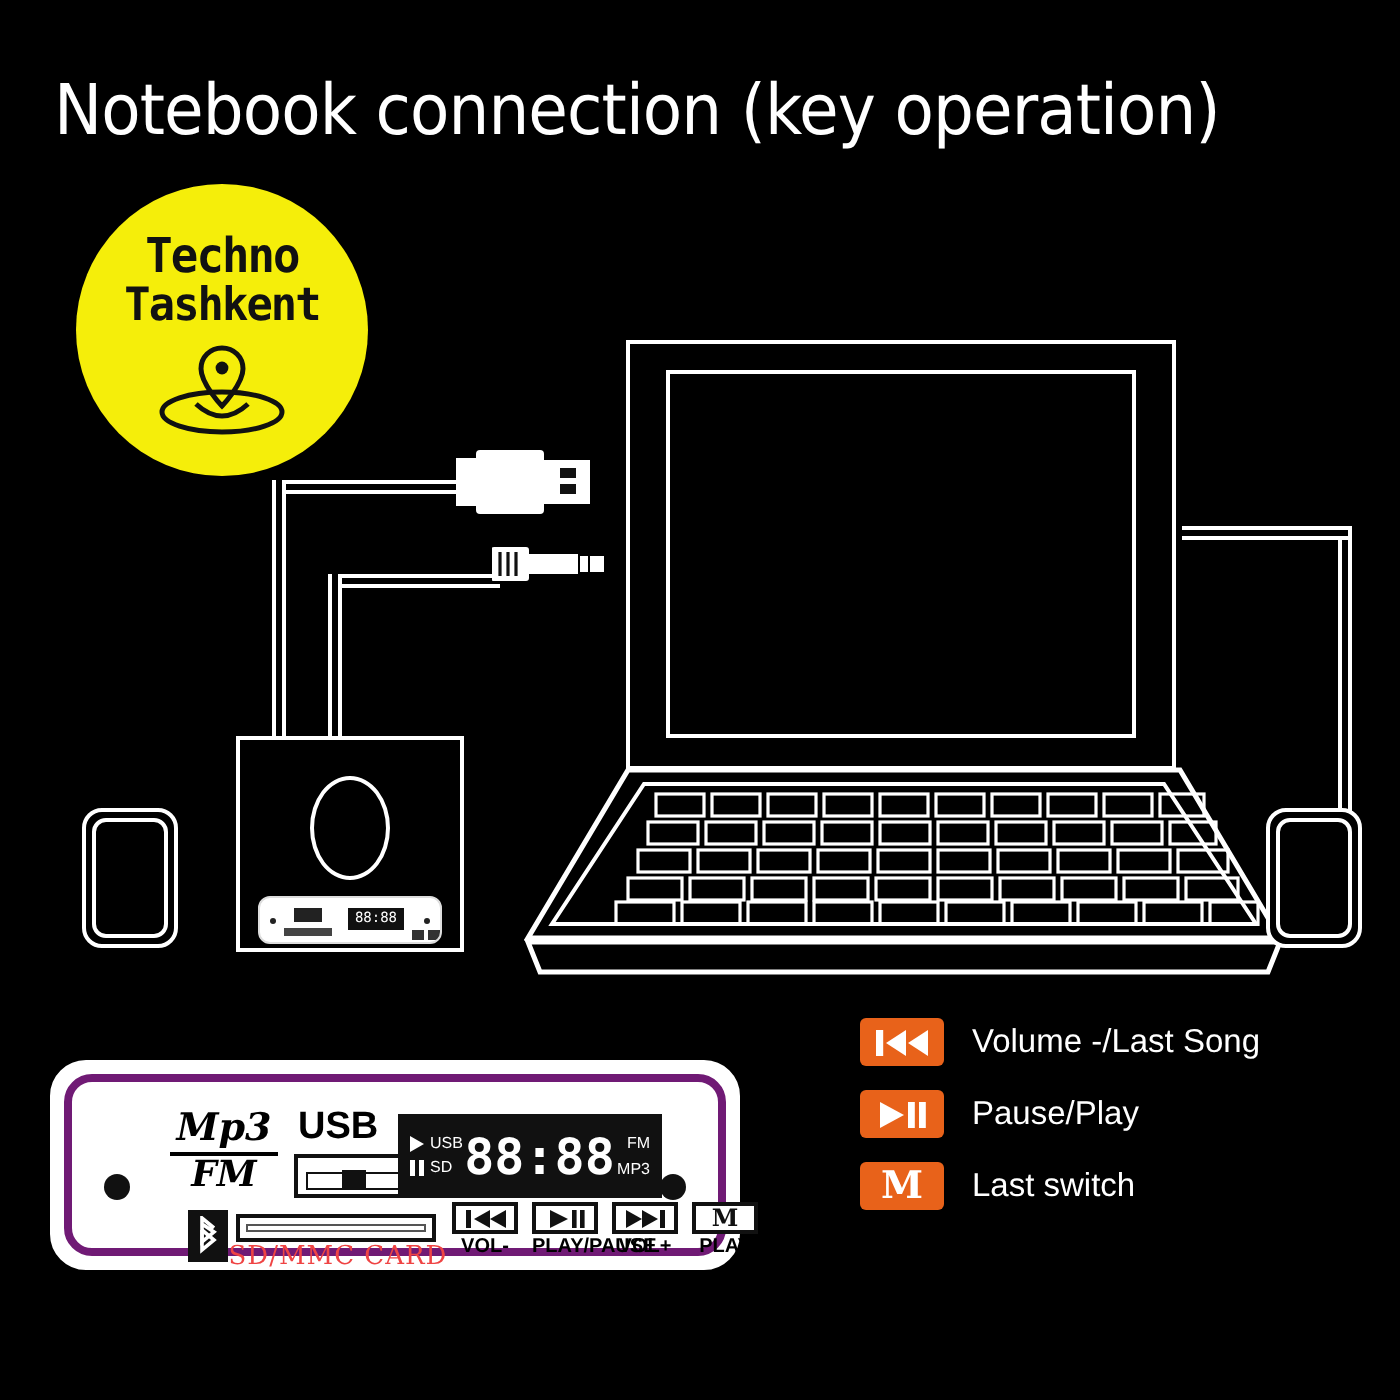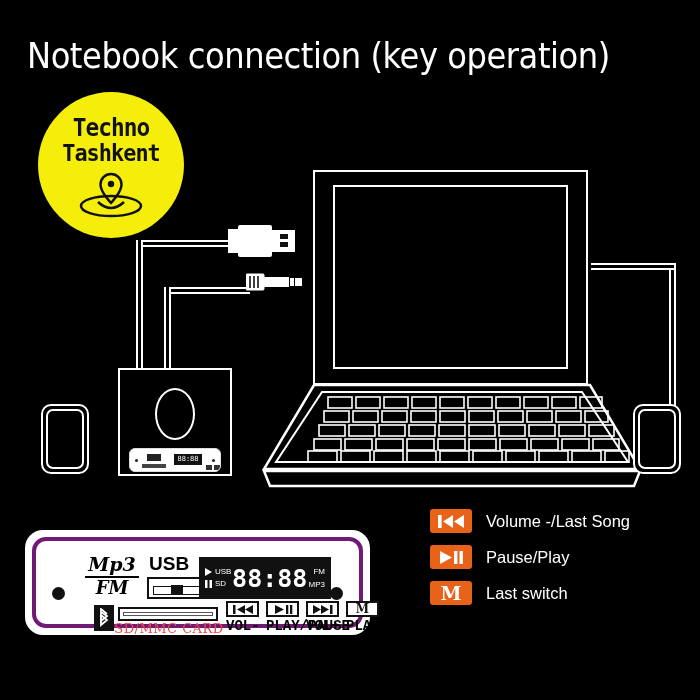--- a/index.html
+++ b/index.html
@@ -143,21 +143,21 @@
   .btn{
     position:absolute; top:60px; width:33px;
     text-align:center;
   }
   .btn .cap{
     height:16px; border:2px solid #111; box-sizing:border-box; background:#fff;
     display:flex; align-items:center; justify-content:center;
     color:#111; font-size:9px; line-height:1;
   }
   .btn .cap svg{display:block;}
-  .btn .lbl{color:#000; font-size:14px; font-weight:700; margin-top:1px; white-space:nowrap;font-family:Liberation Mono, monospace;}
+  .btn .lbl{color:#000; font-size:10px; font-weight:700; margin-top:1px; white-space:nowrap;}
   #btn-volminus{left:190px;}
   #btn-playpause{left:230px;}
   #btn-volplus{left:270px;}
   #btn-mode{left:310px;}
   #btn-mode .cap{font-family:"DejaVu Serif",serif; font-weight:700; font-size:12px;}
 
   
   #mini{
     position:absolute; left:129px; top:448px; width:92px; height:24px;
     background:#fff; border-radius:6px; border:1px solid #ddd; box-sizing:border-box;

